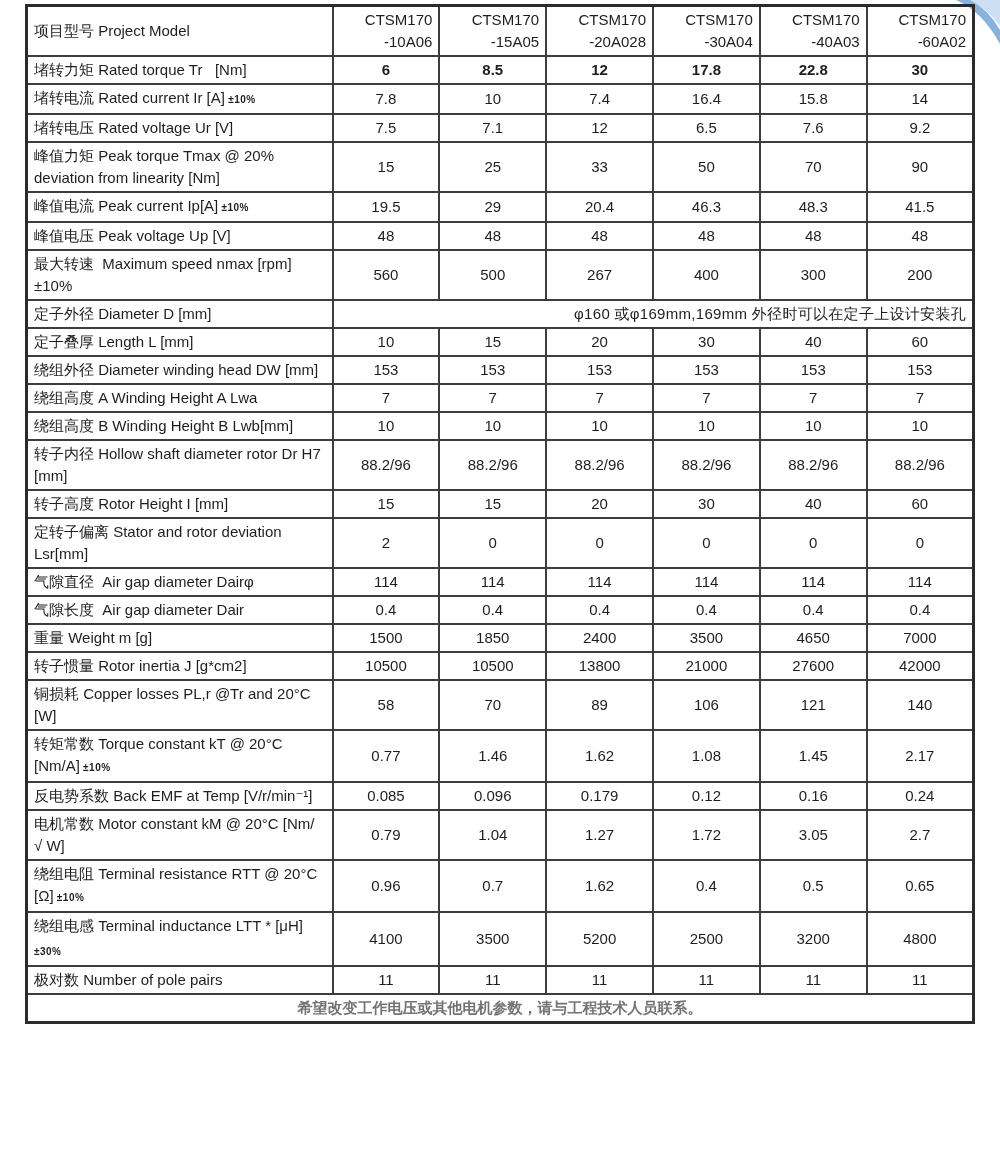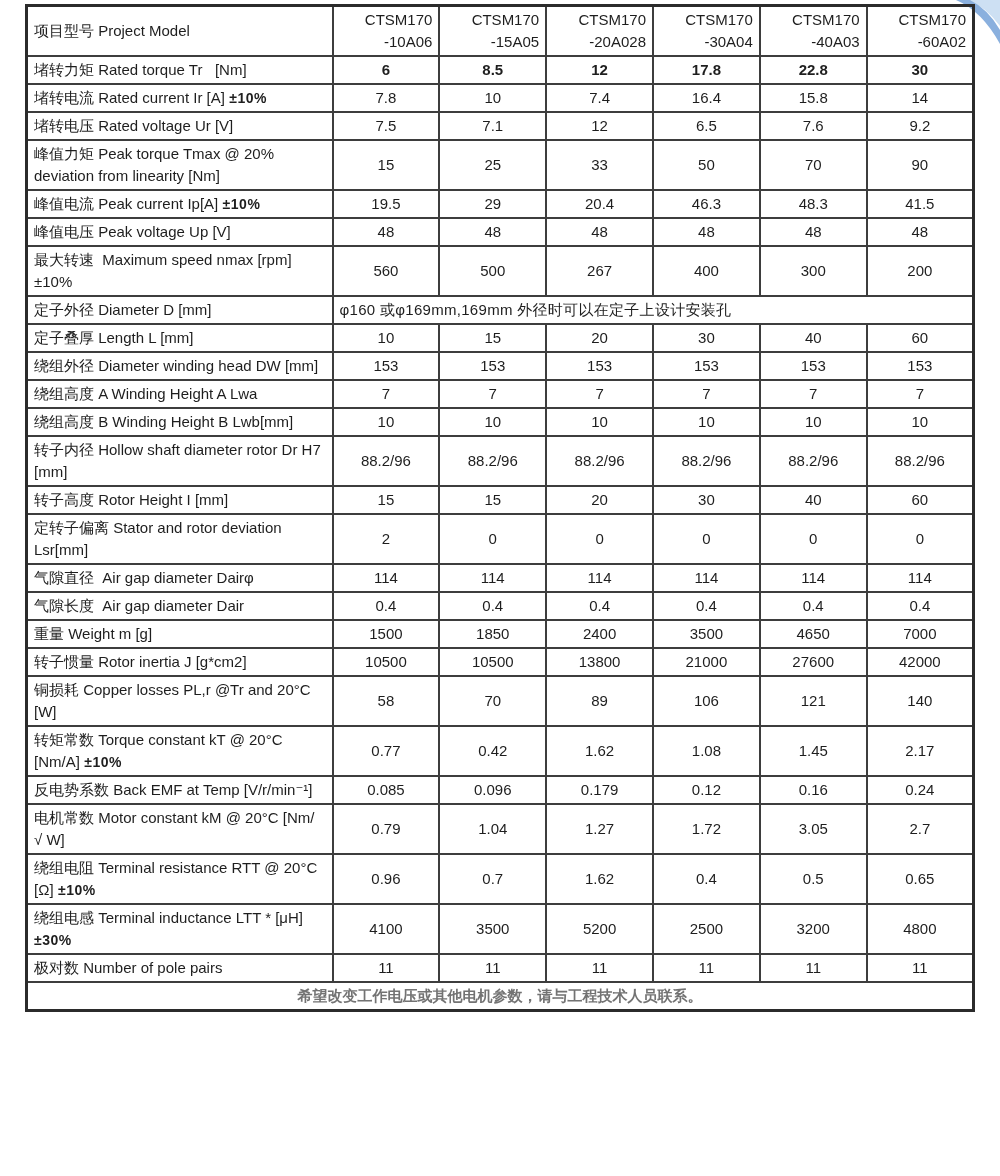--- a/index.html
+++ b/index.html
@@ -22,24 +22,24 @@
     line-height:22px;
     vertical-align:middle;
     overflow:hidden;
   }
   col.c-label{width:306px;}
   .header-row td{border-bottom:3px solid #2b2b2b;}
   .model-cell{
     text-align:right;white-space:pre-line;font-size:15px;line-height:21px;padding:4px 2px;
   }
   .label-cell{white-space:pre-wrap;}
-  .label-small{font-size:14px;font-weight:bold;letter-spacing:0.5px;}
+  .label-small{font-size:10px;font-weight:bold;letter-spacing:0.5px;}
   .value-cell{text-align:center;}
   .value-cell.bold{font-weight:bold;}
-  .span-cell{text-align:left;letter-spacing:0.3px;}
+  .span-cell{text-align:right;letter-spacing:0.3px;}
   .footer-row td{
     text-align:center;font-weight:bold;font-size:16px;line-height:24px;
     border-top:2px solid #3d3d3d;
   }
 </style>
 </head>
 <body>
 
 <svg class="corner-art" viewBox="0 0 60 60" xmlns="http://www.w3.org/2000/svg">
   <path d="M28,0 L60,0 L60,26 Q46,7 28,0 Z" fill="#cde0f3"></path>
@@ -245,21 +245,21 @@
           <td class="value-cell">58</td>
           <td class="value-cell">70</td>
           <td class="value-cell">89</td>
           <td class="value-cell">106</td>
           <td class="value-cell">121</td>
           <td class="value-cell">140</td>
         </tr>
         <tr>
           <td class="label-cell"><span>转矩常数 Torque constant kT @ 20°C [Nm/A]</span><span class="label-small"> ±10%</span></td>
           <td class="value-cell">0.77</td>
-          <td class="value-cell">0.42</td>
+          <td class="value-cell">1.46</td>
           <td class="value-cell">1.62</td>
           <td class="value-cell">1.08</td>
           <td class="value-cell">1.45</td>
           <td class="value-cell">2.17</td>
         </tr>
         <tr>
           <td class="label-cell"><span>反电势系数 Back EMF at Temp [V/r/min⁻¹]</span></td>
           <td class="value-cell">0.085</td>
           <td class="value-cell">0.096</td>
           <td class="value-cell">0.179</td>

